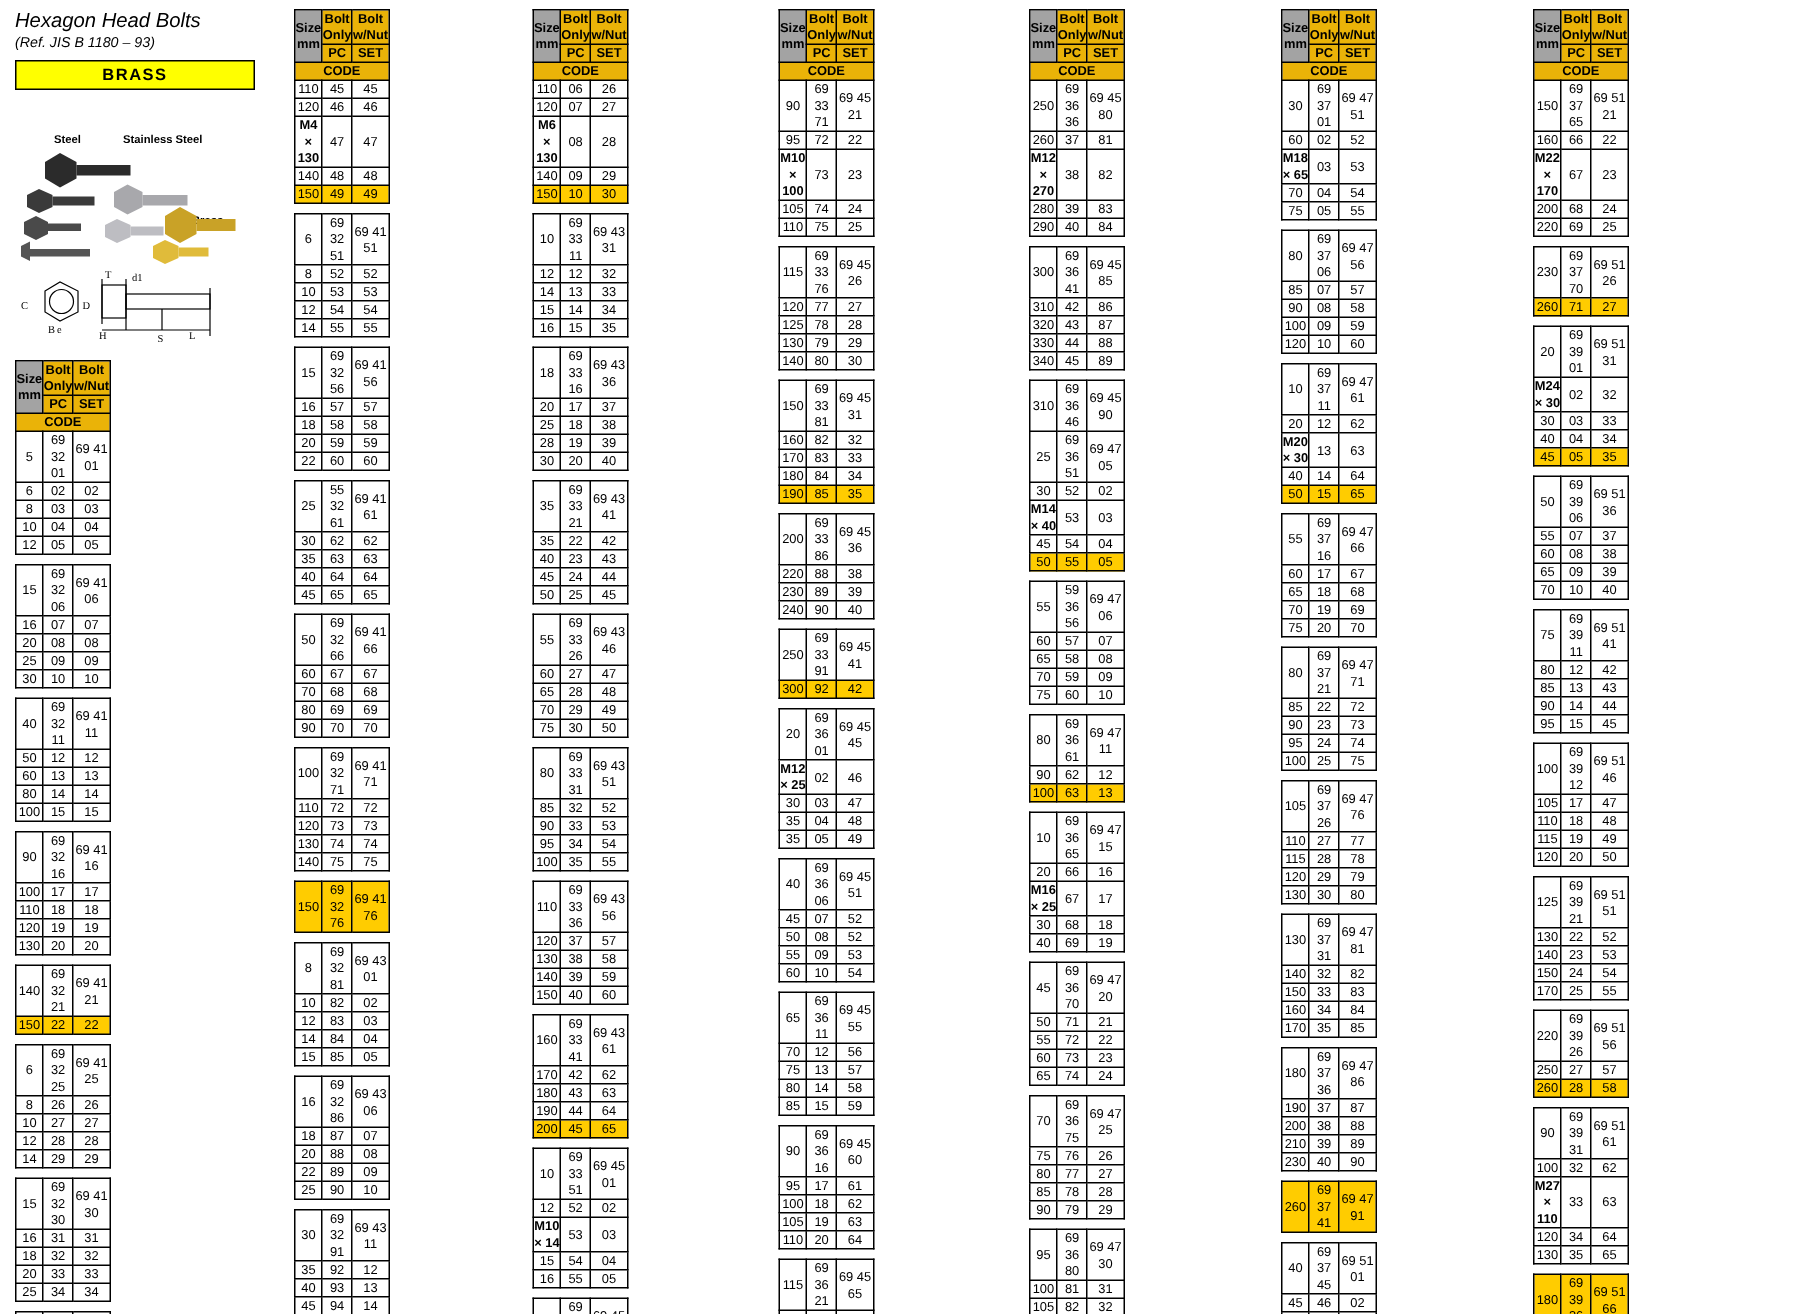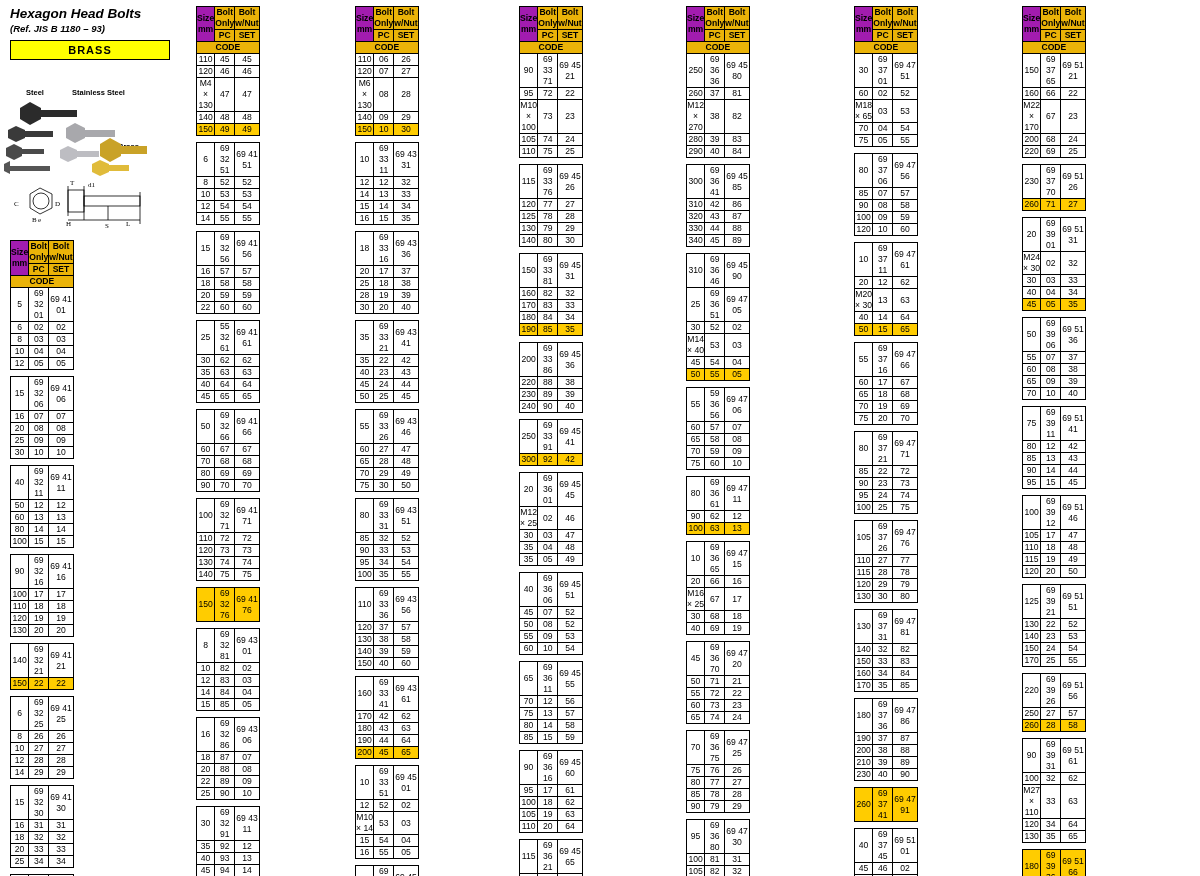--- a/index.html
+++ b/index.html
@@ -9,22 +9,22 @@
     font-family:"Liberation Sans", sans-serif;
     font-size:9px;
     color:#000;
     position:relative;
     overflow:hidden;
   }
   .page{position:relative;width:1200px;height:876px;}
 
   
   .hdr{position:absolute;left:10px;top:6px;width:180px;}
-  .hdr .title{font-size:13.5px;font-weight:bold;font-style:italic;letter-spacing:0px;}
-  .hdr .sub{font-size:9.5px;font-weight:bold;font-style:italic;margin-top:2px;}
+  .hdr .title{font-size:13.5px;font-weight:normal;font-style:italic;letter-spacing:0px;}
+  .hdr .sub{font-size:9.5px;font-weight:normal;font-style:italic;margin-top:2px;}
   .brass-bar{
     margin-top:6px;width:158px;height:18px;background:#ffff00;
     border:1px solid #000;display:flex;align-items:center;justify-content:center;
     font-weight:bold;font-size:11px;letter-spacing:1px;
   }
   .matlabels{position:relative;height:108px;width:180px;margin-top:4px;}
   .matlabels .lbl{position:absolute;font-size:7.5px;font-weight:bold;}
   .mat-steel{left:26px;top:2px;}
   .mat-ss{left:72px;top:2px;text-align:right;}
   .mat-brass{left:118px;top:56px;}
@@ -37,41 +37,41 @@
   .tbl td,.tbl th{
     border:1px solid #000;
     font-size:8.6px;
     text-align:center;
     padding:0;
     line-height:11px;
     height:11px;
     font-family:"Liberation Sans", sans-serif;
   }
   .tbl .hd{background:#eab308;font-weight:bold;}
-  .tbl .hd.sz{background:#a21caf;}
+  .tbl .hd.sz{background:#a3a3a3;}
   .tbl td.sz{width:46px;}
   .tbl td.c1{width:58px;}
   .tbl td.c2{width:50px;}
   .tbl tr.spacer td{border:none;height:6px;}
-  .sizecell{font-weight:normal;}
+  .sizecell{font-weight:bold;}
   .nb{border:none !important;}
   .miniwrap{position:absolute;}
 </style>
 </head>
 <body>
 
 <div class="page">
 
   <div class="hdr">
     <div class="title">Hexagon Head Bolts</div>
     <div class="sub">(Ref. JIS B 1180 – 93)</div>
     <div class="brass-bar">BRASS</div>
   </div>
 
-  <div class="matlabels" style="position:absolute;left:0;top:82px;">
+  <div class="matlabels" style="position:absolute;left:10px;top:82px;">
     <div class="lbl mat-steel">Steel</div>
     <div class="lbl mat-ss">Stainless Steel</div>
     <div class="lbl mat-brass">Brass</div>
 
     <svg width="175" height="96" style="position:absolute;left:0;top:10px;">
 
       <g fill="#2b2b2b">
         <polygon points="20,12 30,6 41,12 41,23 30,29 20,23"></polygon>
         <rect x="41" y="14" width="36" height="7"></rect>
       </g>

